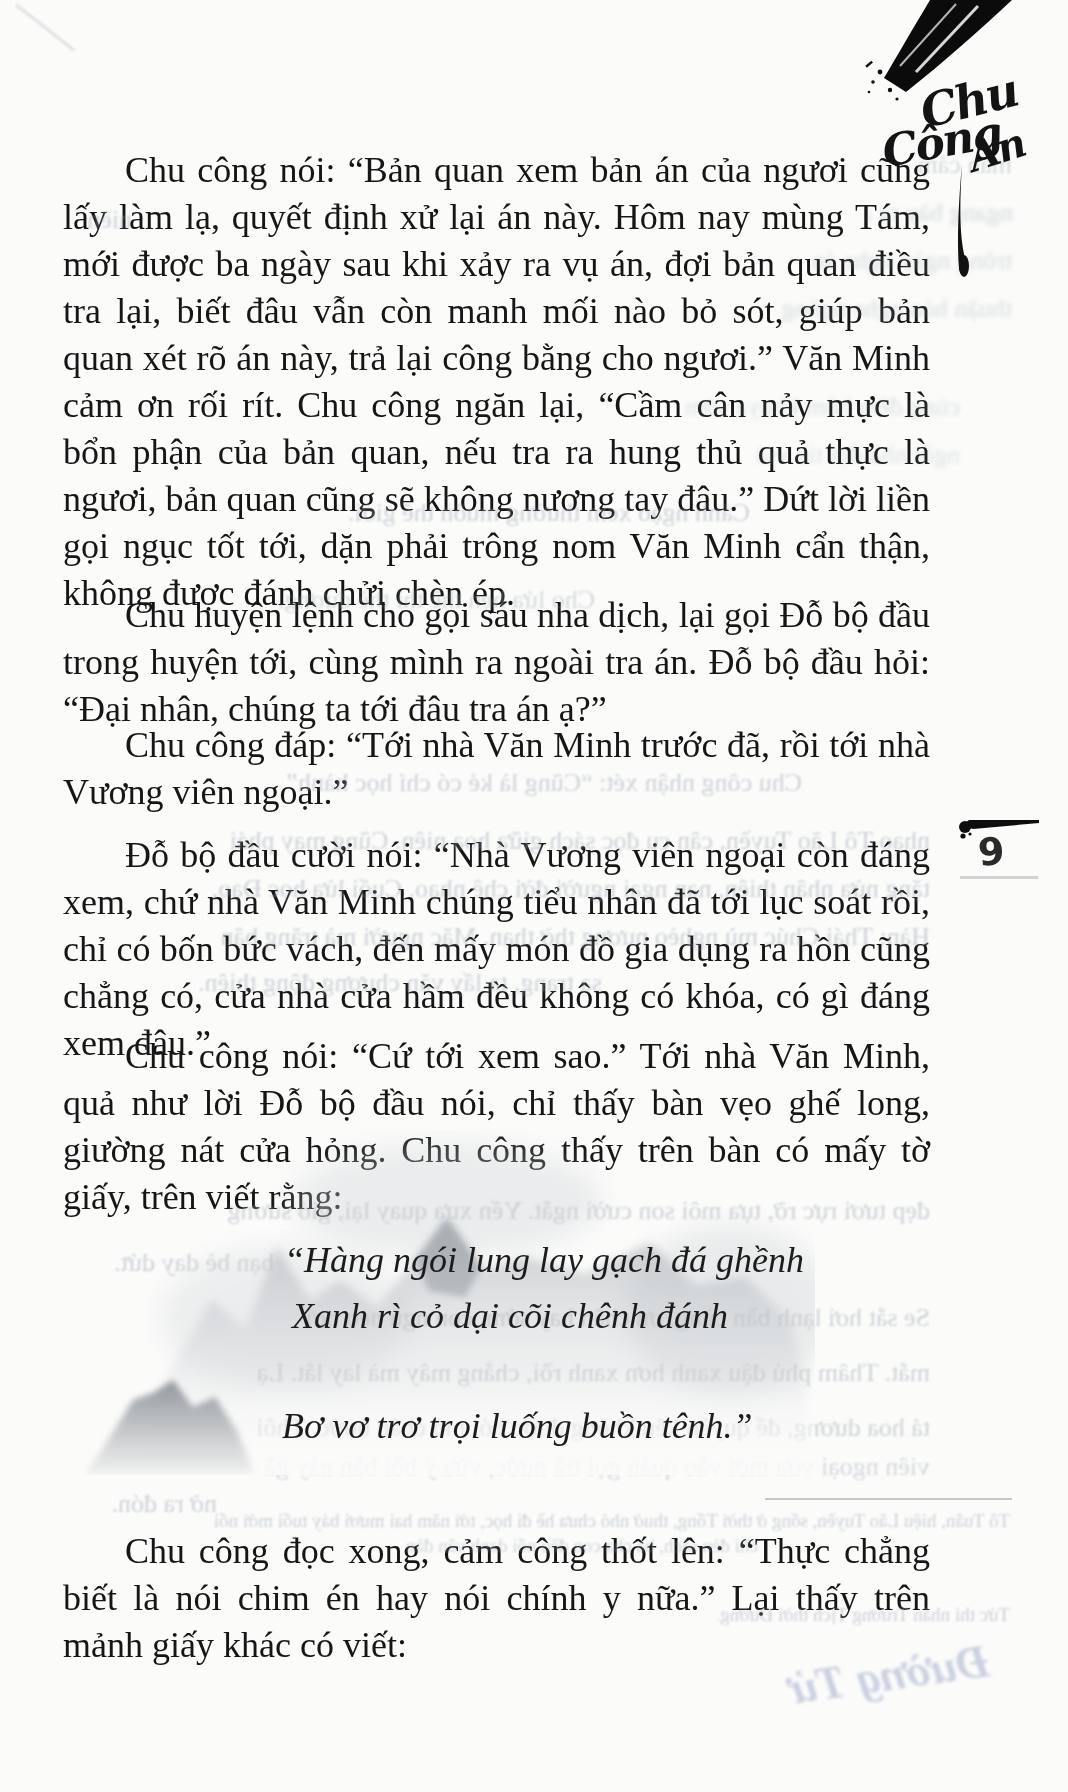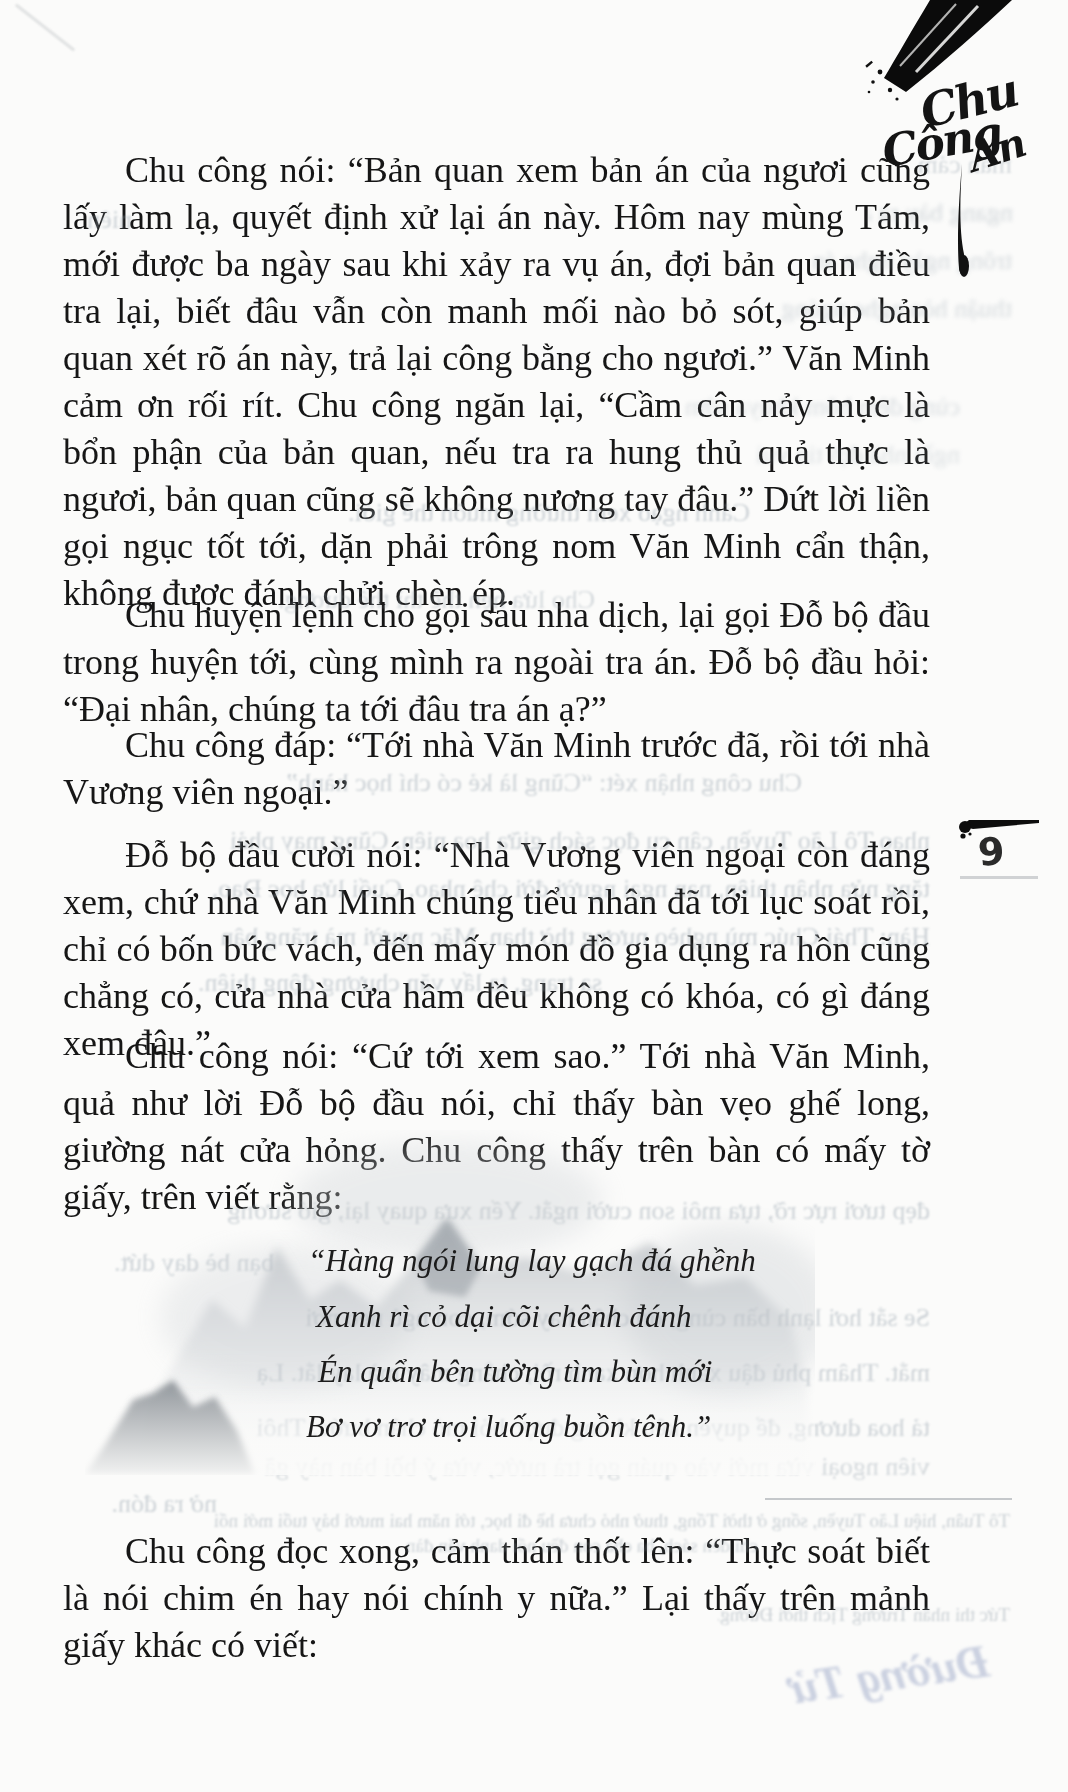--- a/index.html
+++ b/index.html
@@ -15,22 +15,22 @@
     color:#161616;
   }
   .p1{top:147px;}
   .p2{top:592px;}
   .p3{top:722px;}
   .p4{top:832px;}
   .p5{top:1033px;}
   .p6{top:1528px;}
   
   .poem-line{
-    position:absolute;font-style:italic;font-size:31px;line-height:55px;
-    white-space:nowrap;color:#1c1c1c;z-index:5;margin-left:24px;
+    position:absolute;font-style:italic;font-size:36px;line-height:55px;
+    white-space:nowrap;color:#1c1c1c;z-index:5;
   }
   .pl0{left:284px;top:1233px;}
   .pl1{left:292px;top:1289px;}
   .pl2{left:294px;top:1344px;}
   .pl3{left:282px;top:1399px;text-align:right;}
   
   .ghost{
     position:absolute;transform:scaleX(-1);color:#9aa6b0;opacity:.48;
     filter:blur(1.2px);font-size:26px;white-space:nowrap;overflow:hidden;
     line-height:30px;z-index:1;
@@ -121,21 +121,21 @@
   <svg class="tail-svg" width="60" height="150" viewBox="0 0 60 150">
     <path d="M22,14 C20,48 19,80 24,104 C25,112 27,118 26,122 C24,127 20,126 19,118 C17,96 18,58 22,14 Z" fill="#121212"></path>
     <ellipse cx="24" cy="116" rx="5" ry="11" fill="#121212"></ellipse>
   </svg>
 
   <p class="bodytext p1">Chu công nói: “Bản quan xem bản án của ngươi cũng lấy làm lạ, quyết định xử lại án này. Hôm nay mùng Tám, mới được ba ngày sau khi xảy ra vụ án, đợi bản quan điều tra lại, biết đâu vẫn còn manh mối nào bỏ sót, giúp bản quan xét rõ án này, trả lại công bằng cho ngươi.” Văn Minh cảm ơn rối rít. Chu công ngăn lại, “Cầm cân nảy mực là bổn phận của bản quan, nếu tra ra hung thủ quả thực là ngươi, bản quan cũng sẽ không nương tay đâu.” Dứt lời liền gọi ngục tốt tới, dặn phải trông nom Văn Minh cẩn thận, không được đánh chửi chèn ép.</p>
   <p class="bodytext p2">Chu huyện lệnh cho gọi sáu nha dịch, lại gọi Đỗ bộ đầu trong huyện tới, cùng mình ra ngoài tra án. Đỗ bộ đầu hỏi: “Đại nhân, chúng ta tới đâu tra án ạ?”</p>
   <p class="bodytext p3">Chu công đáp: “Tới nhà Văn Minh trước đã, rồi tới nhà Vương viên ngoại.”</p>
   <p class="bodytext p4">Đỗ bộ đầu cười nói: “Nhà Vương viên ngoại còn đáng xem, chứ nhà Văn Minh chúng tiểu nhân đã tới lục soát rồi, chỉ có bốn bức vách, đến mấy món đồ gia dụng ra hồn cũng chẳng có, cửa nhà cửa hầm đều không có khóa, có gì đáng xem đâu.”</p>
   <p class="bodytext p5">Chu công nói: “Cứ tới xem sao.” Tới nhà Văn Minh, quả như lời Đỗ bộ đầu nói, chỉ thấy bàn vẹo ghế long, giường nát cửa hỏng. Chu công thấy trên bàn có mấy tờ giấy, trên viết rằng:</p>
-  <p class="bodytext p6">Chu công đọc xong, cảm thán thốt lên: “Thực soát biết là nói chim én hay nói chính y nữa.” Lại thấy trên mảnh giấy khác có viết:</p>
+  <p class="bodytext p6">Chu công đọc xong, cảm công thốt lên: “Thực chẳng biết là nói chim én hay nói chính y nữa.” Lại thấy trên mảnh giấy khác có viết:</p>
 
   <svg class="mountain-svg" width="730" height="420" viewBox="0 0 730 420">
     <defs>
       <linearGradient id="mg" x1="0" y1="150" x2="0" y2="420" gradientUnits="userSpaceOnUse">
         <stop offset="0" stop-color="#99a0a7" stop-opacity="0.6"></stop>
         <stop offset="0.55" stop-color="#c3c8cd" stop-opacity="0.28"></stop>
         <stop offset="1" stop-color="#e8eaec" stop-opacity="0.05"></stop>
       </linearGradient>
       <linearGradient id="fade" x1="0" y1="330" x2="0" y2="420" gradientUnits="userSpaceOnUse">
         <stop offset="0" stop-color="#fbfbfa" stop-opacity="0"></stop>
@@ -156,21 +156,20 @@
     <ellipse cx="645" cy="255" rx="105" ry="85" fill="#c9ced2" opacity="0.36" filter="url(#mist)"></ellipse>
     <path filter="url(#soft)" fill="url(#mg)" d="M45,420 L70,340 L127,245 L160,273 L192,192 L225,245 L255,225 L292,252 L330,205 L362,163
          L400,215 L440,202 L500,218 L565,188 L610,230 L660,222 L705,265 L722,330 L722,420 Z"></path>
     <path filter="url(#soft2)" fill="#8f969d" opacity="0.5" d="M330,205 L362,163 L396,212 L380,242 L344,236 Z"></path>
     <path filter="url(#soft2)" fill="#878d93" opacity="0.85" d="M0,420 L20,390 L48,345 L68,338 L88,325 L108,352 L130,342 L152,376 L170,420 Z"></path>
     <rect x="0" y="330" width="730" height="90" fill="url(#fade)"></rect>
   </svg>
 
   <div class="poem-line pl0">“Hàng ngói lung lay gạch đá ghềnh</div>
   <div class="poem-line pl1">Xanh rì cỏ dại cõi chênh đánh</div>
-  <div class="poem-line pl2">Én quẩn bên tường tìm bùn mới</div>
   <div class="poem-line pl3">Bơ vơ trơ trọi luống buồn tênh.”</div>
 
   <svg class="pagenum-stroke" width="85" height="30" viewBox="0 0 85 30">
     <path d="M4,16 L12,10 L82,10 L82,13 L16,19 Z" fill="#0d0d0d"></path>
     <circle cx="8" cy="17" r="6" fill="#0d0d0d"></circle>
     <circle cx="6" cy="26" r="2.6" fill="#0d0d0d"></circle>
     <circle cx="13" cy="24" r="1.6" fill="#0d0d0d"></circle>
   </svg>
   <div class="pagenum">9</div>
   <div class="pagenum-underline"></div>

